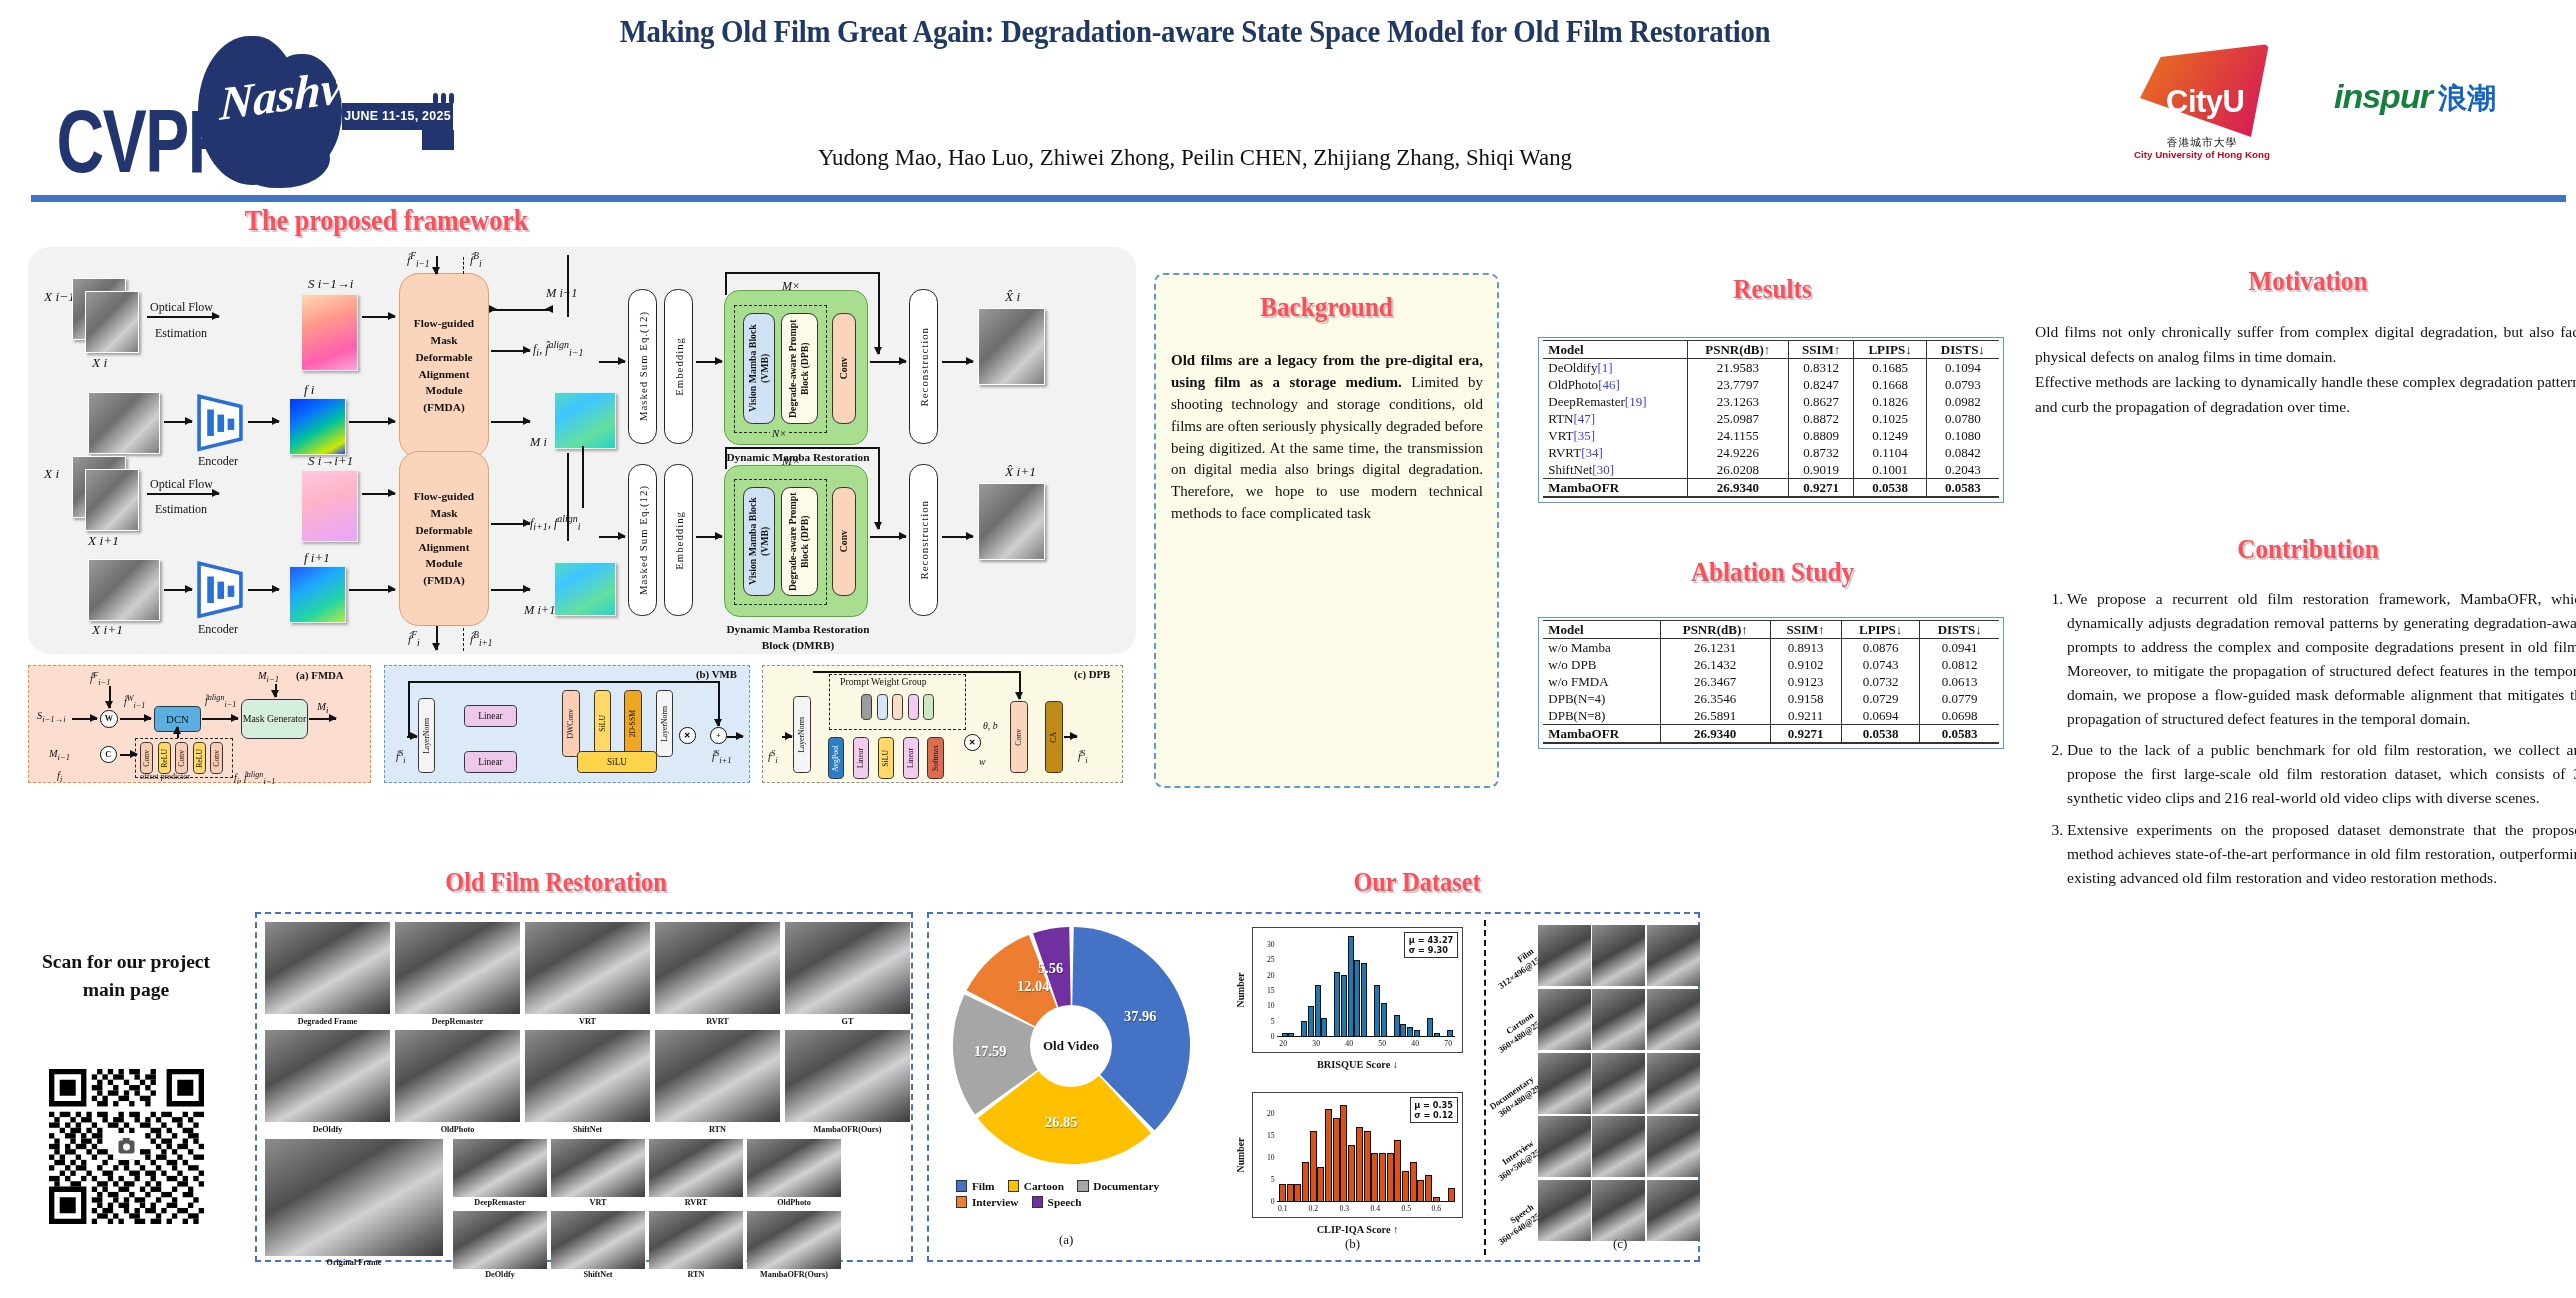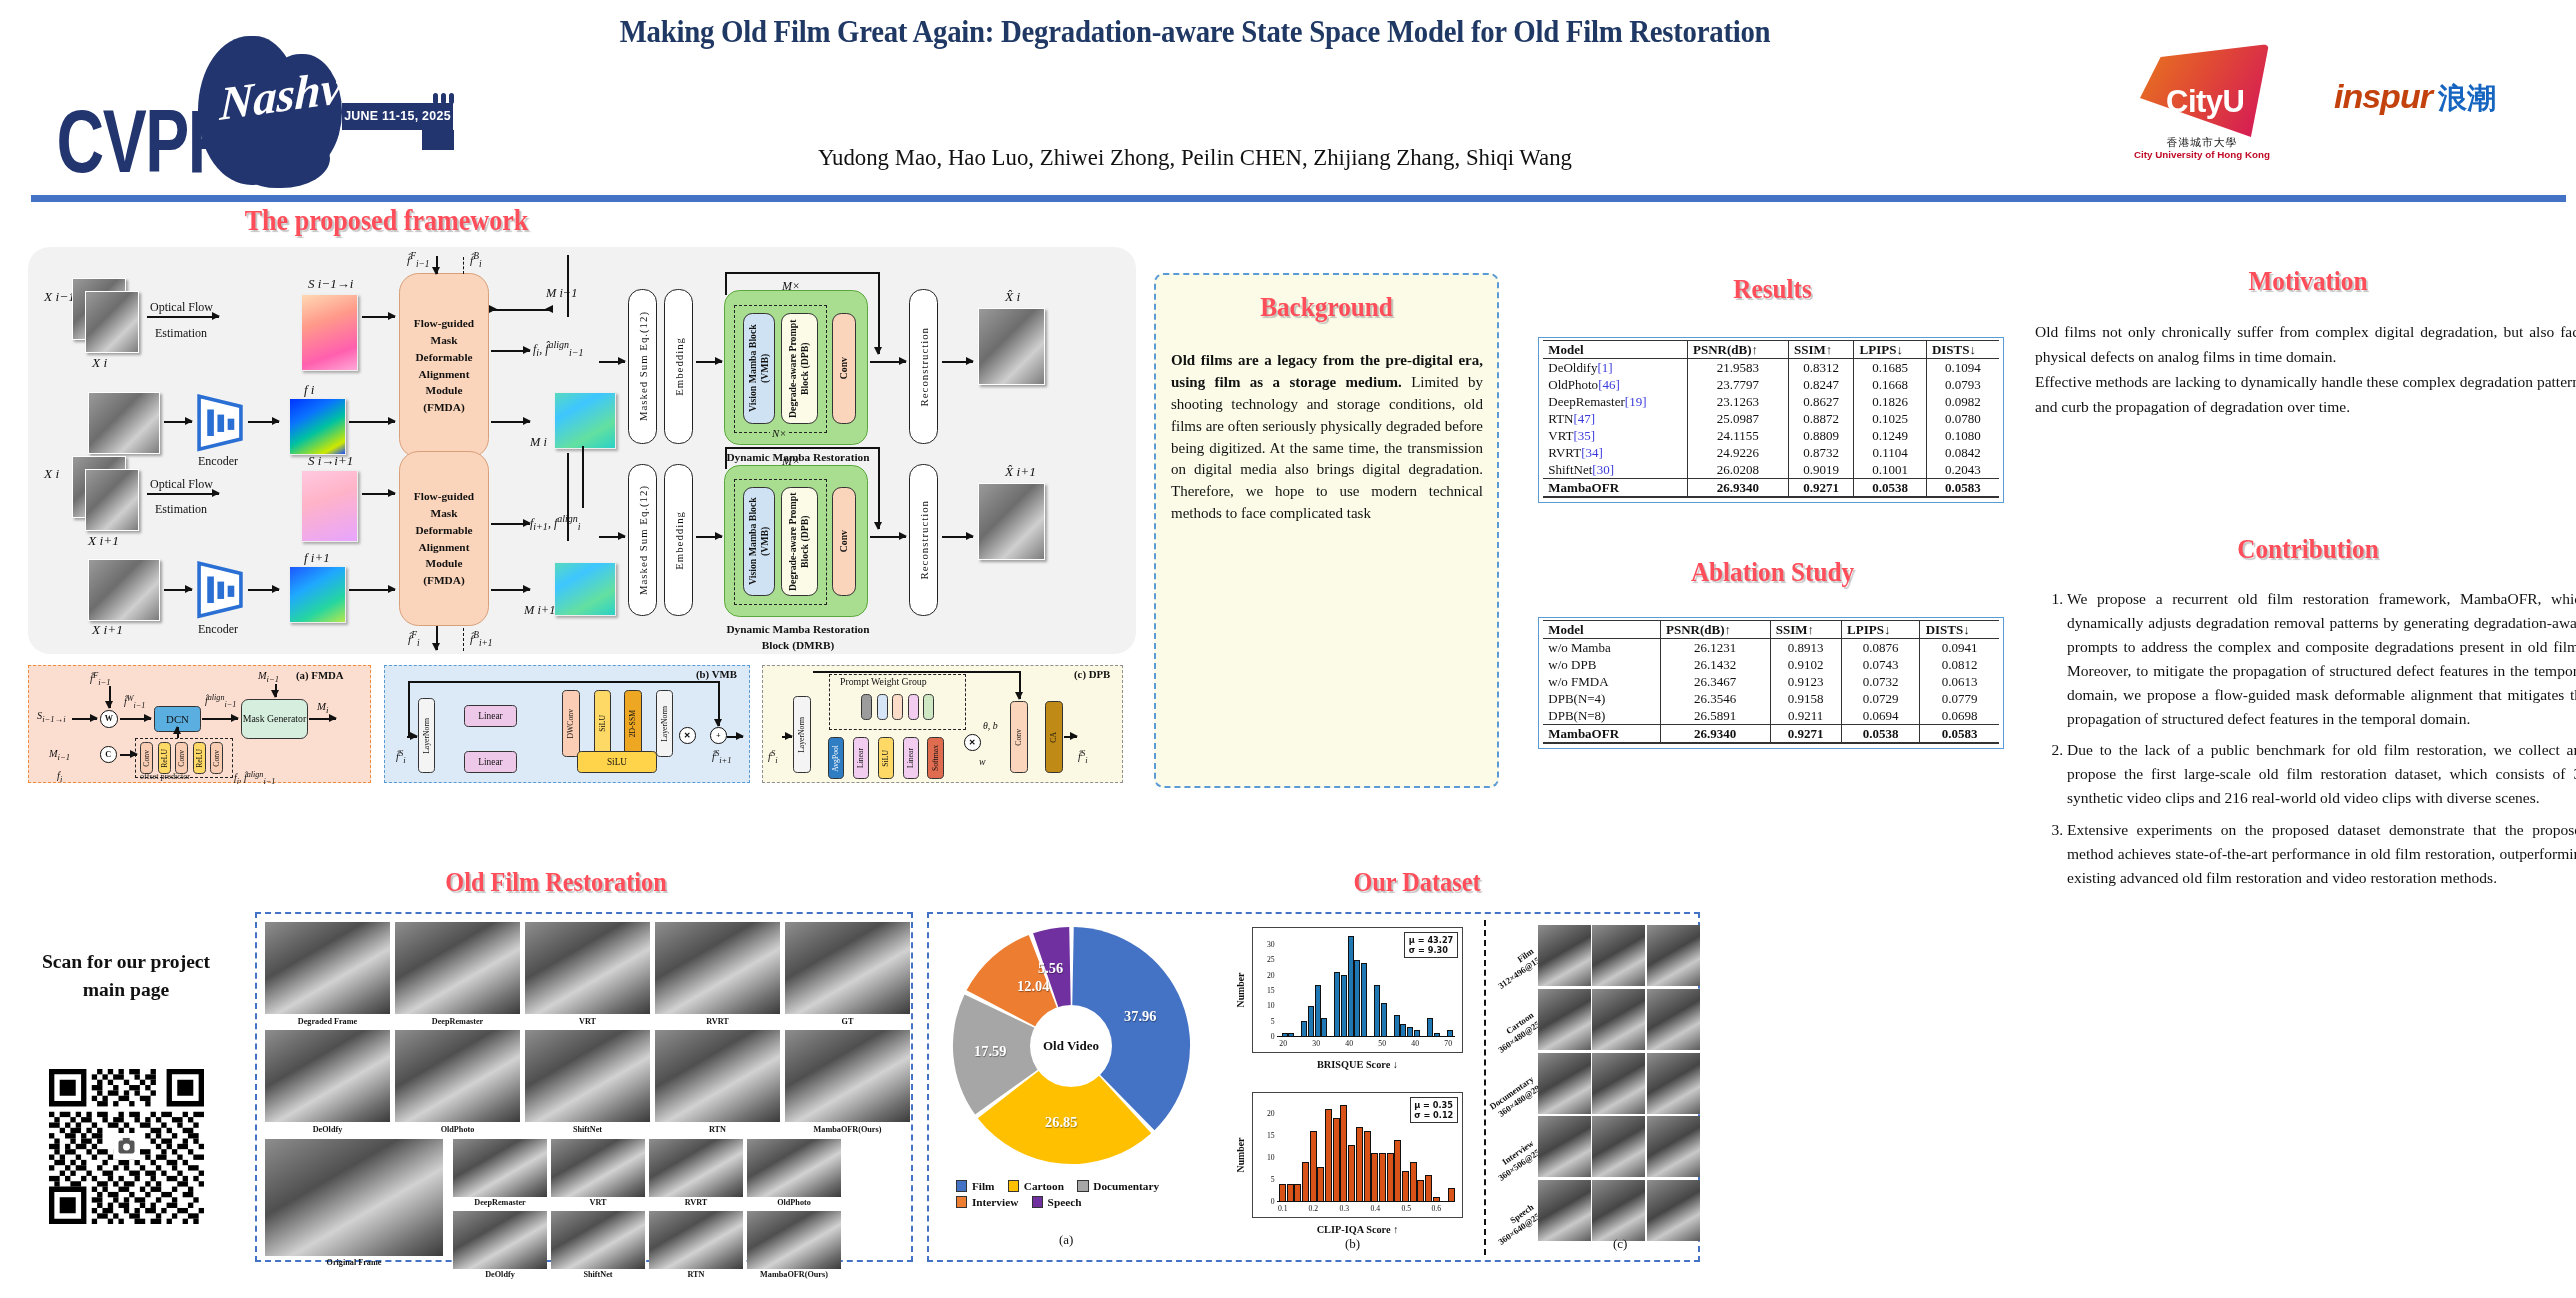--- a/index.html
+++ b/index.html
@@ -69,21 +69,21 @@
     font-size:31px; font-family:"Liberation Sans", sans-serif; letter-spacing:-0.5px;
   }
   .cityu-cn { position:absolute; left:0px; top:92px; width:170px; text-align:center;
      font-size:10.8px; color:#222; letter-spacing:1px; font-family:"DejaVu Sans", sans-serif;}
   .cityu-en { position:absolute; left:0px; top:105px; width:170px; text-align:center;
      font-size:9.8px; color:#c00b26; font-family:"Liberation Sans", sans-serif; font-weight:bold;}
 
   .inspur { position:absolute; left:2334px; top:77px; width:242px; height:46px; }
   .inspur-word {
     font-family:"Liberation Sans", sans-serif; font-weight:bold; font-style:italic;
-    font-size:34px; color:#c2410c; letter-spacing:-1px;
+    font-size:34px; color:#15803d; letter-spacing:-1px;
   }
   .inspur-cn { font-family:"DejaVu Sans", sans-serif; font-weight:bold; font-size:29px; color:#1565c0; margin-left:6.2px;}
 
   .header-rule { position:absolute; left:31px; top:195px; width:2535px; height:6.7px; background:#4472c4; }
 
   
   .sec-h {
     font-family:"Liberation Serif", serif; font-weight:bold;
     color:#ff4d5a; text-align:center;
     text-shadow:2.1px 2.1px 1px rgba(150,150,150,0.55);
@@ -181,21 +181,21 @@
     font-size:15px; line-height:1.46; text-align:justify; color:#111;
   }
   .bg-text b { font-weight:bold; }
 
   
   .res-title { position:absolute; left:1520px; top:273px; width:505px; font-size:28px; }
   .abl-title { position:absolute; left:1520px; top:556px; width:505px; font-size:28px; }
   .tbl-wrap { position:absolute; background:#fff; border:1.5px solid #5b9bd5; padding:2.1px 4.1px 3.1px 4.1px; }
   table.sci { border-collapse:collapse; width:100%; font-family:"Liberation Serif", serif; color:#111; }
   table.sci th, table.sci td { padding:0.5px 5.2px; font-size:13px; white-space:nowrap; }
-  table.sci th { font-weight:bold; text-align:left; }
+  table.sci th { font-weight:bold; text-align:center; }
   table.sci th:first-child, table.sci td:first-child { text-align:left; }
   table.sci td { text-align:center; }
   table.sci thead tr th { border-top:1.5px double #333; border-bottom:1px solid #333; }
   table.sci th + th, table.sci td + td { border-left:0.8px solid #333; }
   table.sci tbody tr:last-child td { border-top:1px solid #333; font-weight:bold; }
   table.sci tbody tr:last-child { border-bottom:1.5px double #333; }
   .ref { color:#3b3bdd; }
   .tbl-bottom { border-top:1.5px double #333; height:2.1px; }
 
   

